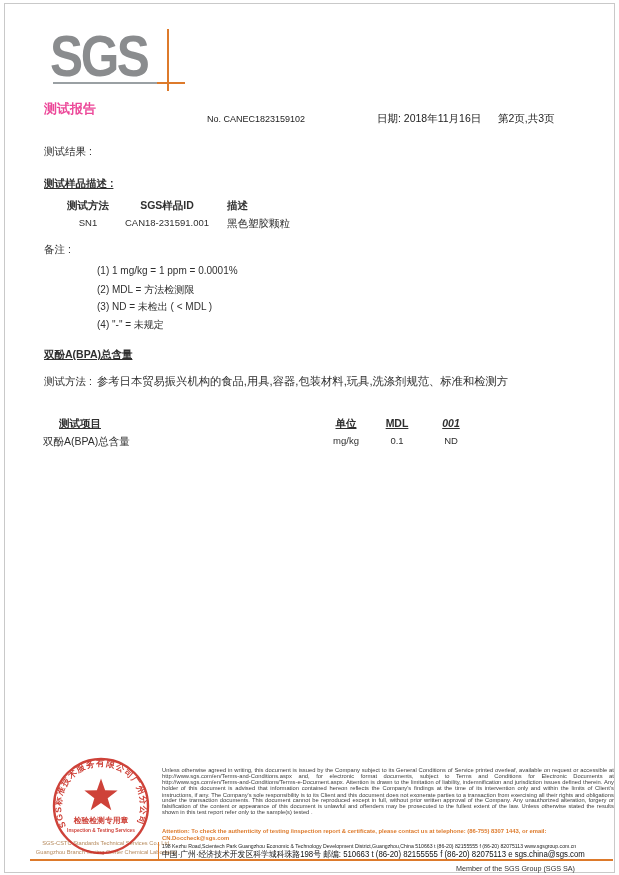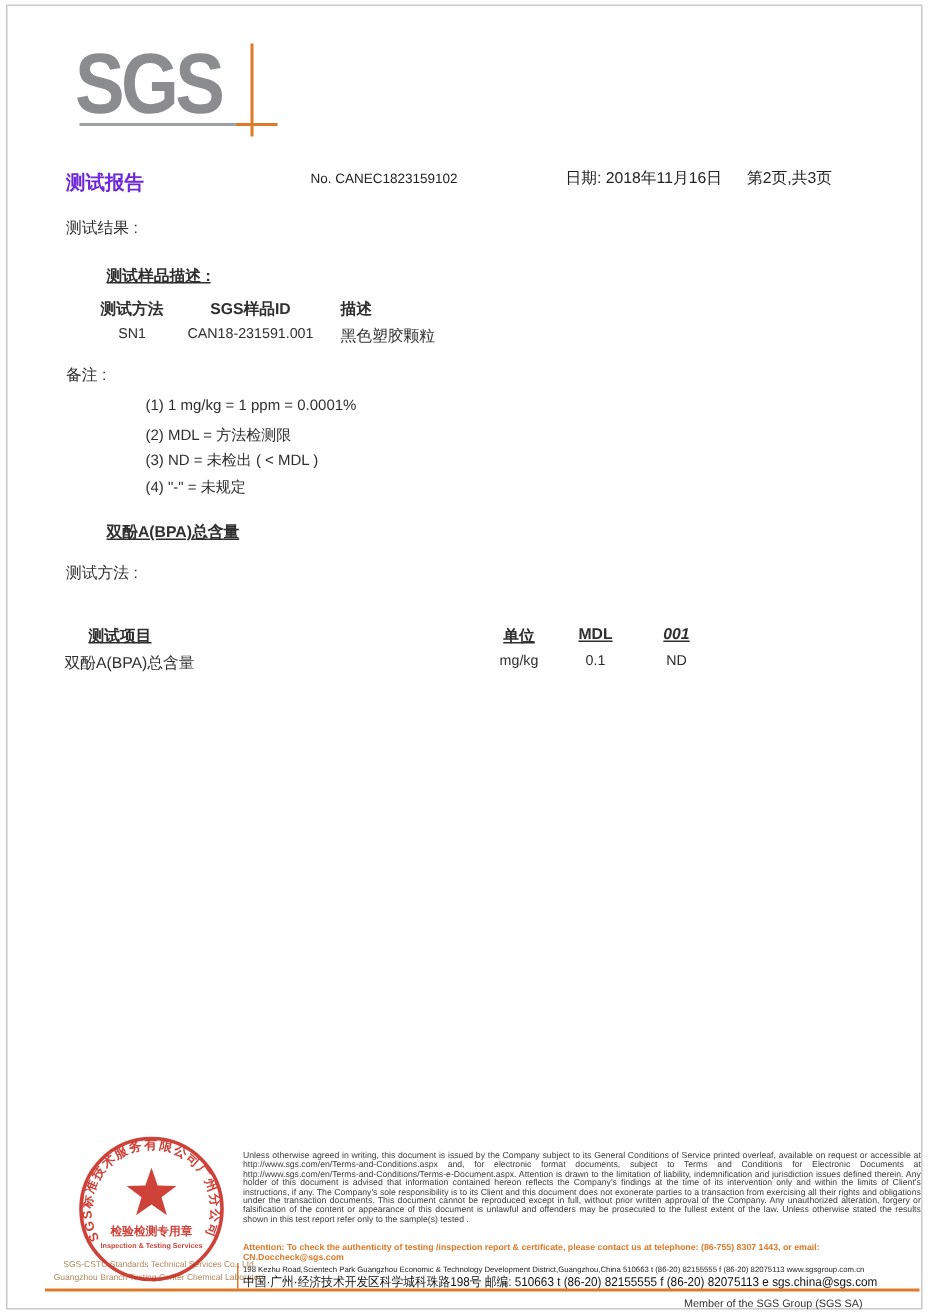--- a/index.html
+++ b/index.html
@@ -11,27 +11,27 @@
     border:1px solid #c9c9c9; }
 
   
   .logo-text { position:absolute; left:50px; top:24px; font-size:62px; font-weight:bold;
     color:#8a8c8e; letter-spacing:-3px; transform:scale(0.80,0.92); transform-origin:0 0; }
   .rule-h-gray   { position:absolute; left:53px;  top:82px; width:104px; height:2px; background:#9aa0a3; }
   .rule-h-orange { position:absolute; left:157px; top:82px; width:28px;  height:2px; background:#dd7a2b; }
   .rule-v-orange { position:absolute; left:167px; top:29px; width:2px;   height:62px; background:#dd7a2b; }
 
   
-  .title    { position:absolute; left:44px;  top:113px; font-size:13px; font-weight:bold; color:#6d28d9; }
+  .title    { position:absolute; left:44px;  top:100px; font-size:13px; font-weight:bold; color:#ec4899; }
   .rpt-no   { position:absolute; left:207px; top:114px; font-size:9px;  color:#222;text-align:center; }
   .rpt-date { position:absolute; left:377px; top:112px; font-size:10.5px; color:#222; }
   .rpt-page { position:absolute; left:498px; top:112px; font-size:10.5px; color:#222; }
 
   .lbl { position:absolute; font-size:10.5px; color:#2f2f2f; }
-  .bold-u { font-weight:bold; text-decoration:underline;margin-left:27px; }
+  .bold-u { font-weight:bold; text-decoration:underline; }
 
   
   .st-h { position:absolute; top:199px; font-size:10.5px; font-weight:bold; }
   .st-v { position:absolute; top:217px; }
   .st-c1 { left:55px;  width:66px; text-align:center; }
   .st-c2 { left:120px; width:94px; text-align:center; }
   .st-c3 { left:227px; }
   .latin { font-size:9.5px; }
   .cjk   { font-size:10.5px; }
 
@@ -95,20 +95,21 @@
   <div class="st-v st-c3 cjk">黑色塑胶颗粒</div>
 
   <div class="lbl" style="left:44px; top:243px;">备注 :</div>
   <div class="note" style="top:265px;">(1) 1 mg/kg = 1 ppm = 0.0001%</div>
   <div class="note" style="top:283px;">(2) MDL = 方法检测限</div>
   <div class="note" style="top:300px;">(3) ND = 未检出 ( &lt; MDL )</div>
   <div class="note" style="top:318px;">(4) "-" = 未规定</div>
 
   <div class="lbl bold-u" style="left:44px; top:348px;">双酚A(BPA)总含量</div>
   <div class="lbl" style="left:44px; top:375px;">测试方法 :</div>
+  <div class="method-line" style="top:374px;">参考日本贸易振兴机构的食品,用具,容器,包装材料,玩具,洗涤剂规范、标准和检测方</div>
 
   <div class="rt-h rt-item-h">测试项目</div>
   <div class="rt-h rt-unit">单位</div>
   <div class="rt-h rt-mdl">MDL</div>
   <div class="rt-h rt-001">001</div>
   <div class="rt-v rt-item-v cjk">双酚A(BPA)总含量</div>
   <div class="rt-v rt-unit latin">mg/kg</div>
   <div class="rt-v rt-mdl latin">0.1</div>
   <div class="rt-v rt-001v latin">ND</div>
 

